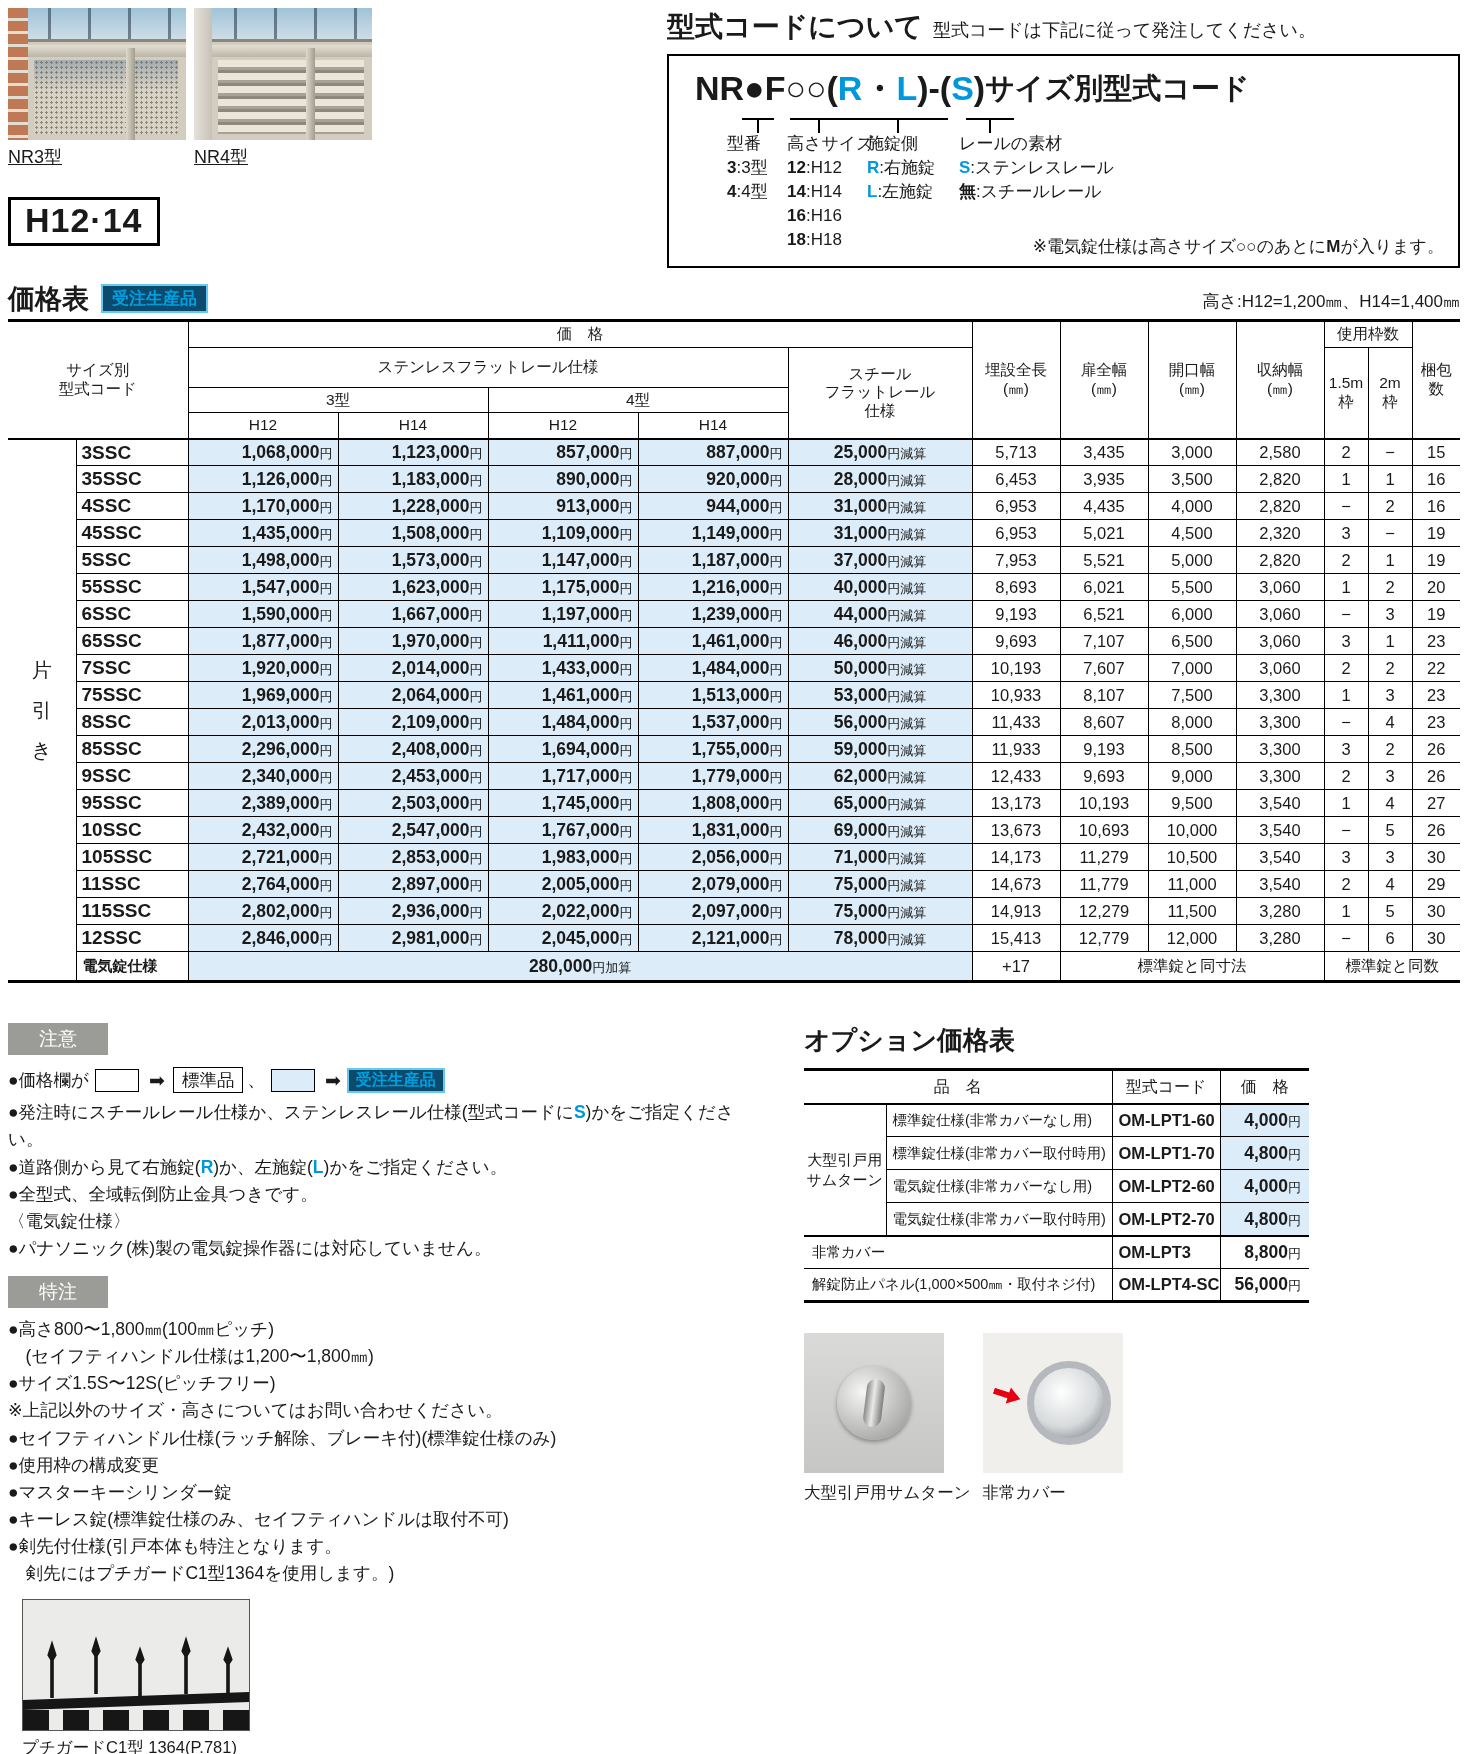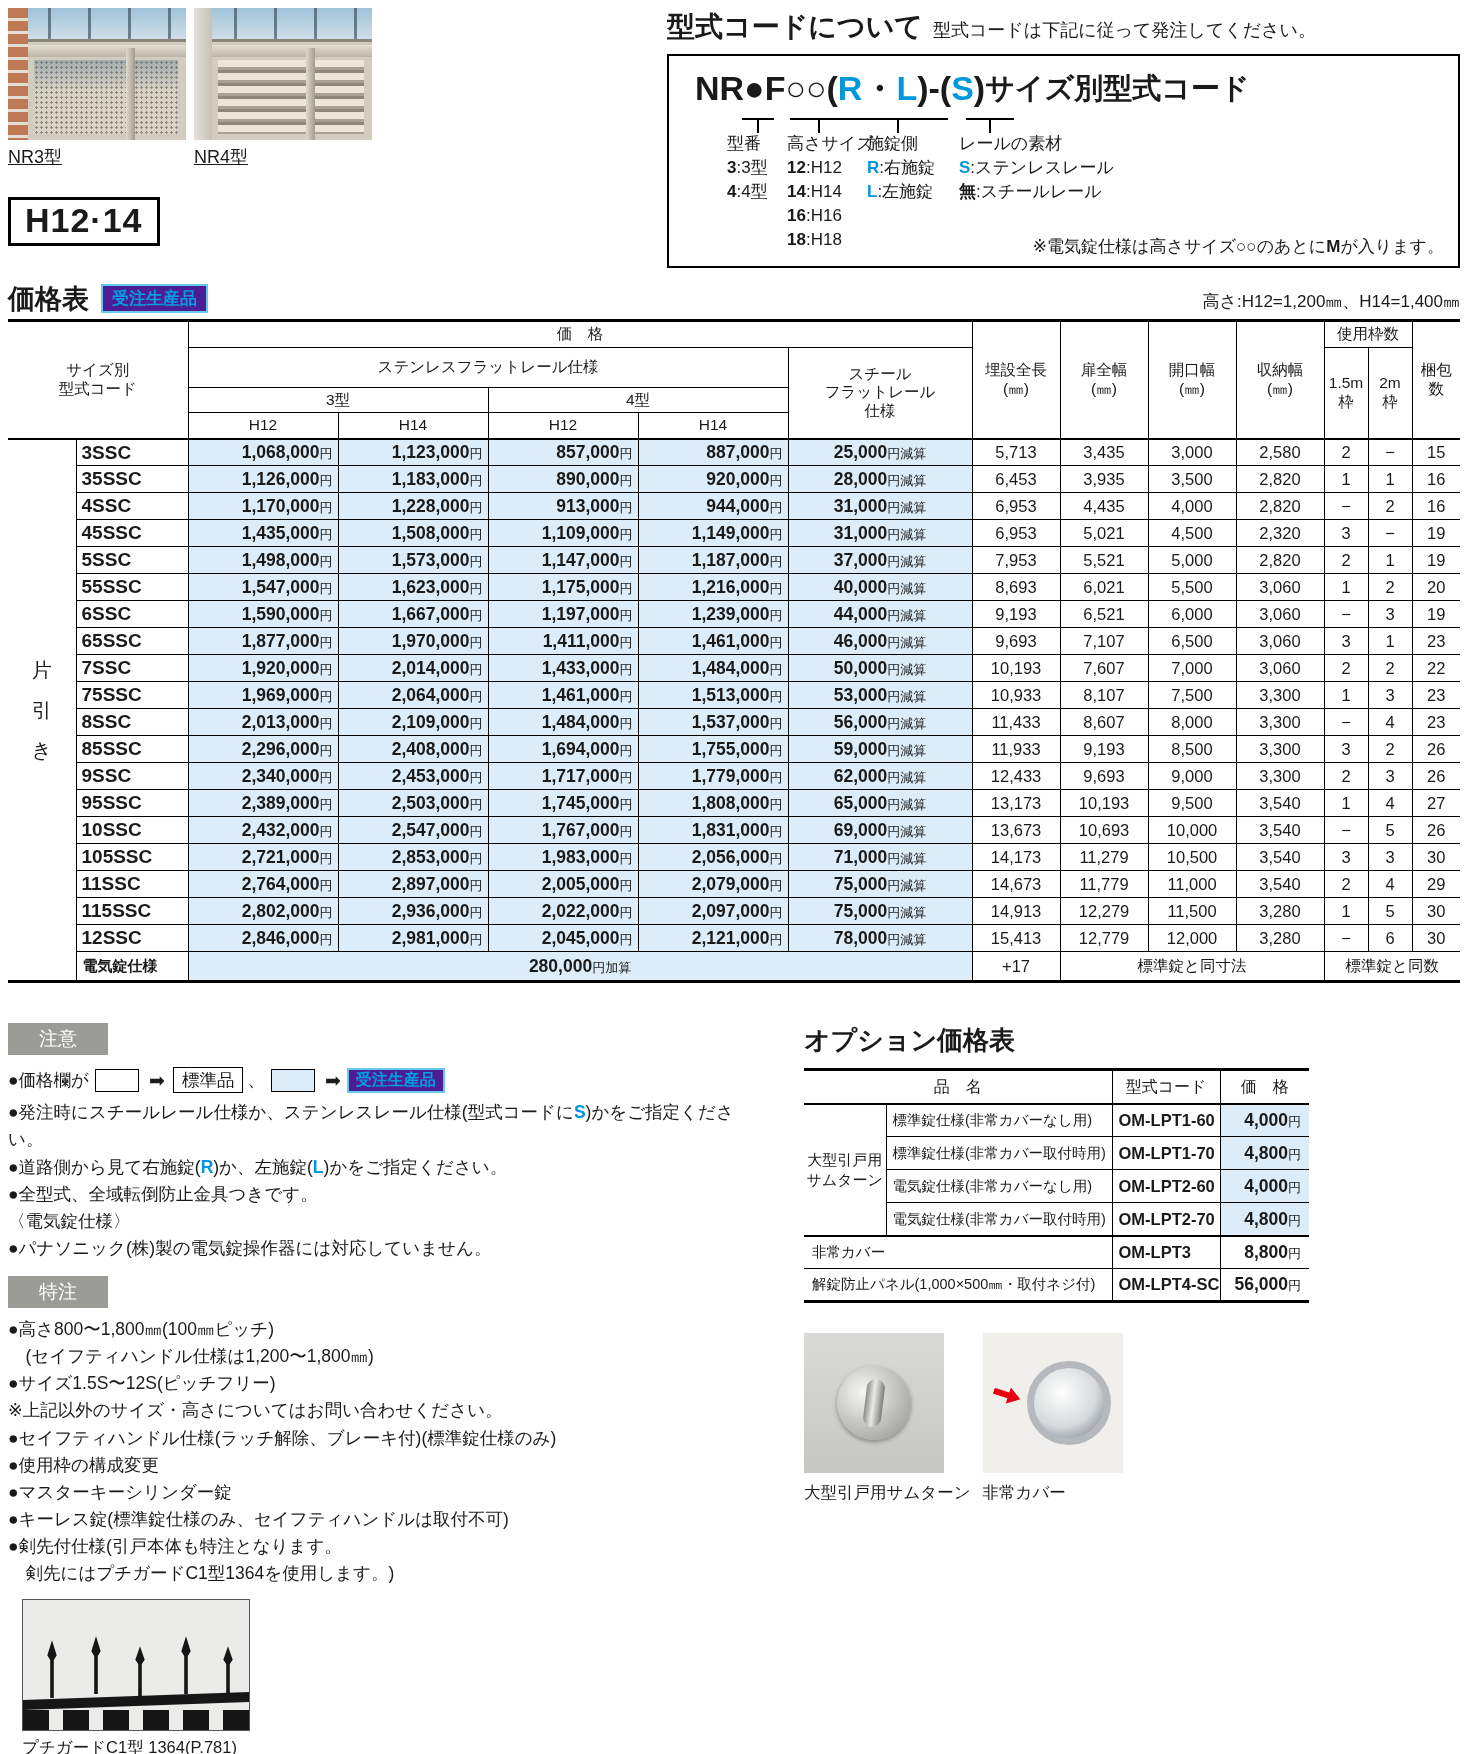--- a/index.html
+++ b/index.html
@@ -53,21 +53,21 @@
   .legend-col:nth-child(3){ left:198px; } .legend-col:nth-child(4){ left:290px; }
   .legend-head { font-size:17px; }
   .legend-item b { font-weight:bold; }
   .code-note { position:absolute; right:14px; bottom:8px; font-size:17px; }
   .blue { color:#0098dc; font-weight:bold; }
 
   
   .price-head { display:flex; align-items:flex-end; margin-top:16px; margin-bottom:6px; }
   .price-title { font-size:27px; font-weight:bold; line-height:1; }
   .order-badge { color:#00a0e0; border:2px solid #66c9ef; font-weight:bold; font-size:17px;
-                 padding:1px 9px; margin-left:12px; background:#4c1d95; }
+                 padding:1px 9px; margin-left:12px; background:#0c4a6e; }
   .order-badge.small { font-size:16px; padding:0 7px; }
   .height-note { margin-left:auto; font-size:17px; }
 
   
   table.price-table { border-collapse:collapse; table-layout:fixed; width:1452px;
        border-top:3px solid #000; border-bottom:3px solid #000;
        border-left:hidden; border-right:hidden; }
   .price-table th, .price-table td { border:1px solid #000; overflow:hidden; }
   .price-table thead th { font-weight:normal; font-size:15.5px; line-height:1.2;
        text-align:center; padding:3px 0; }

